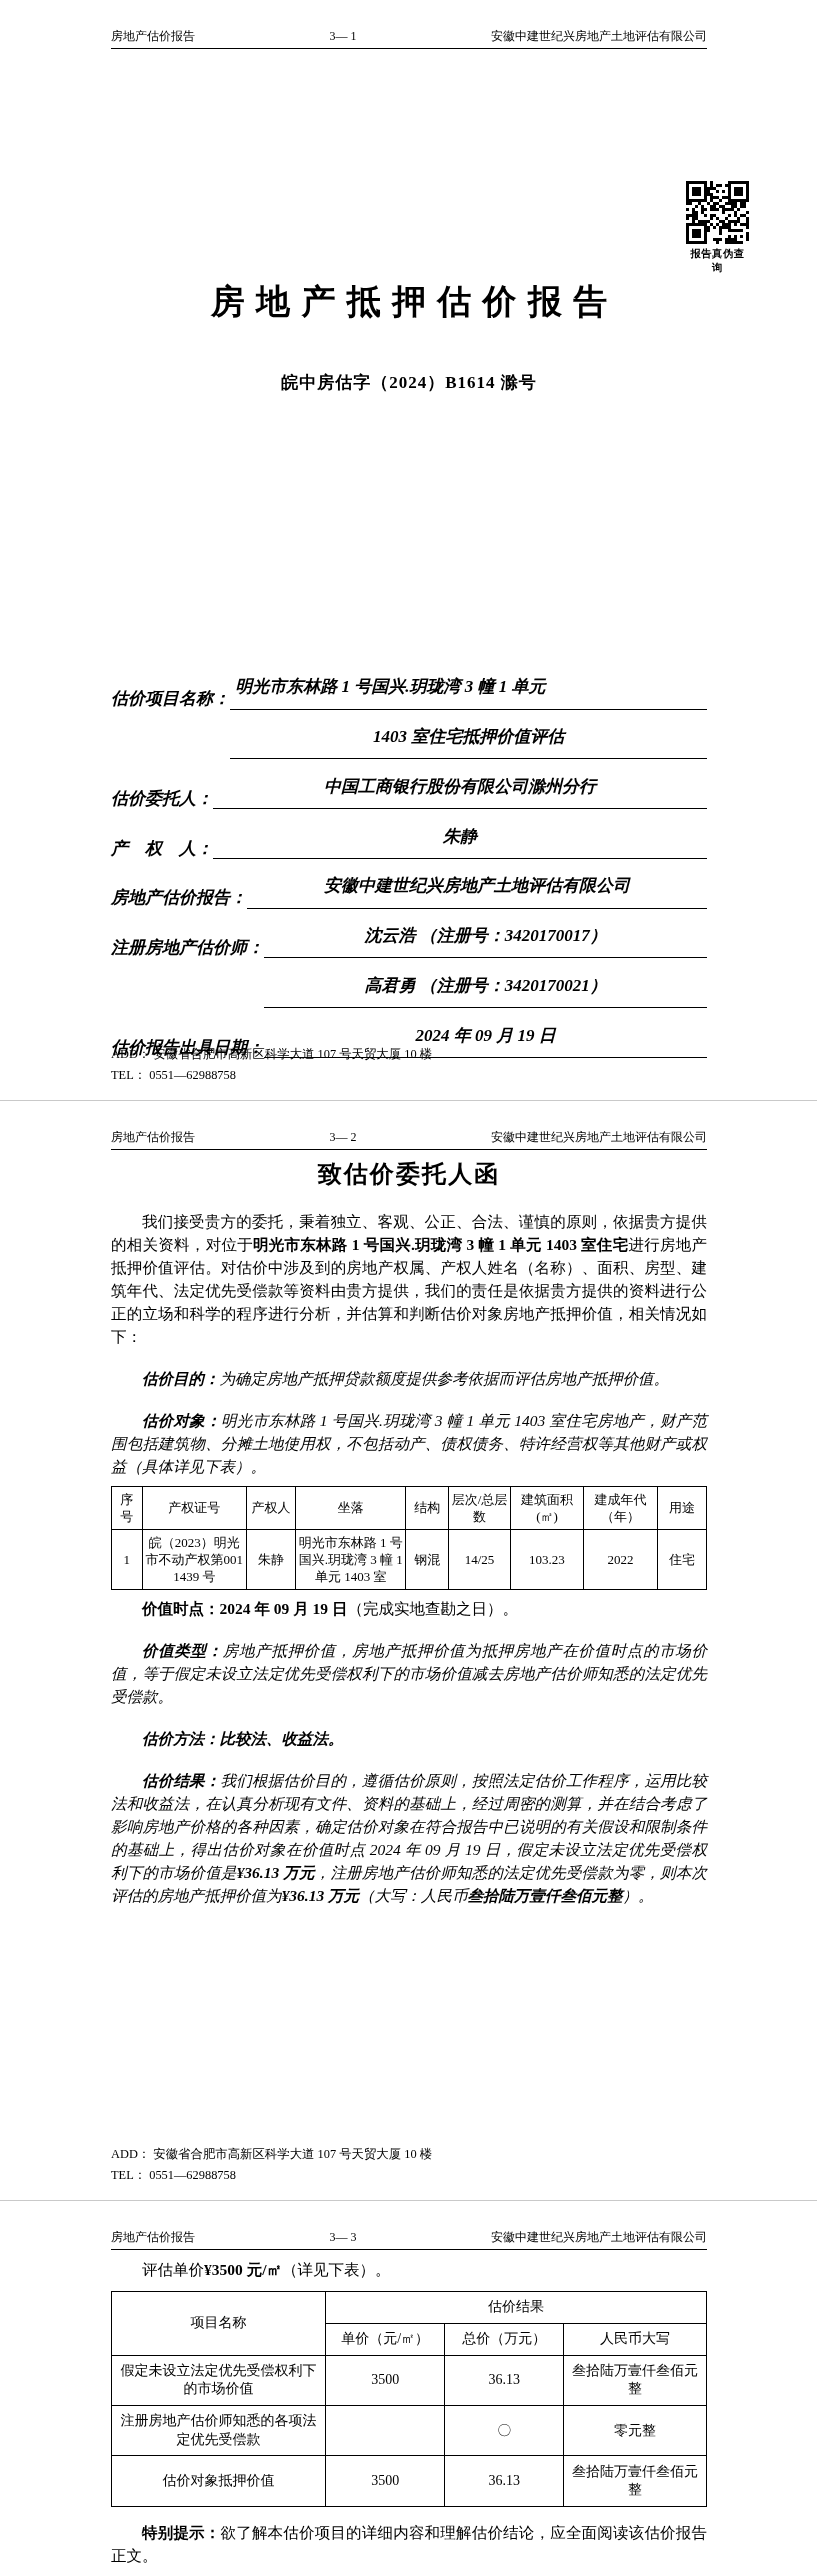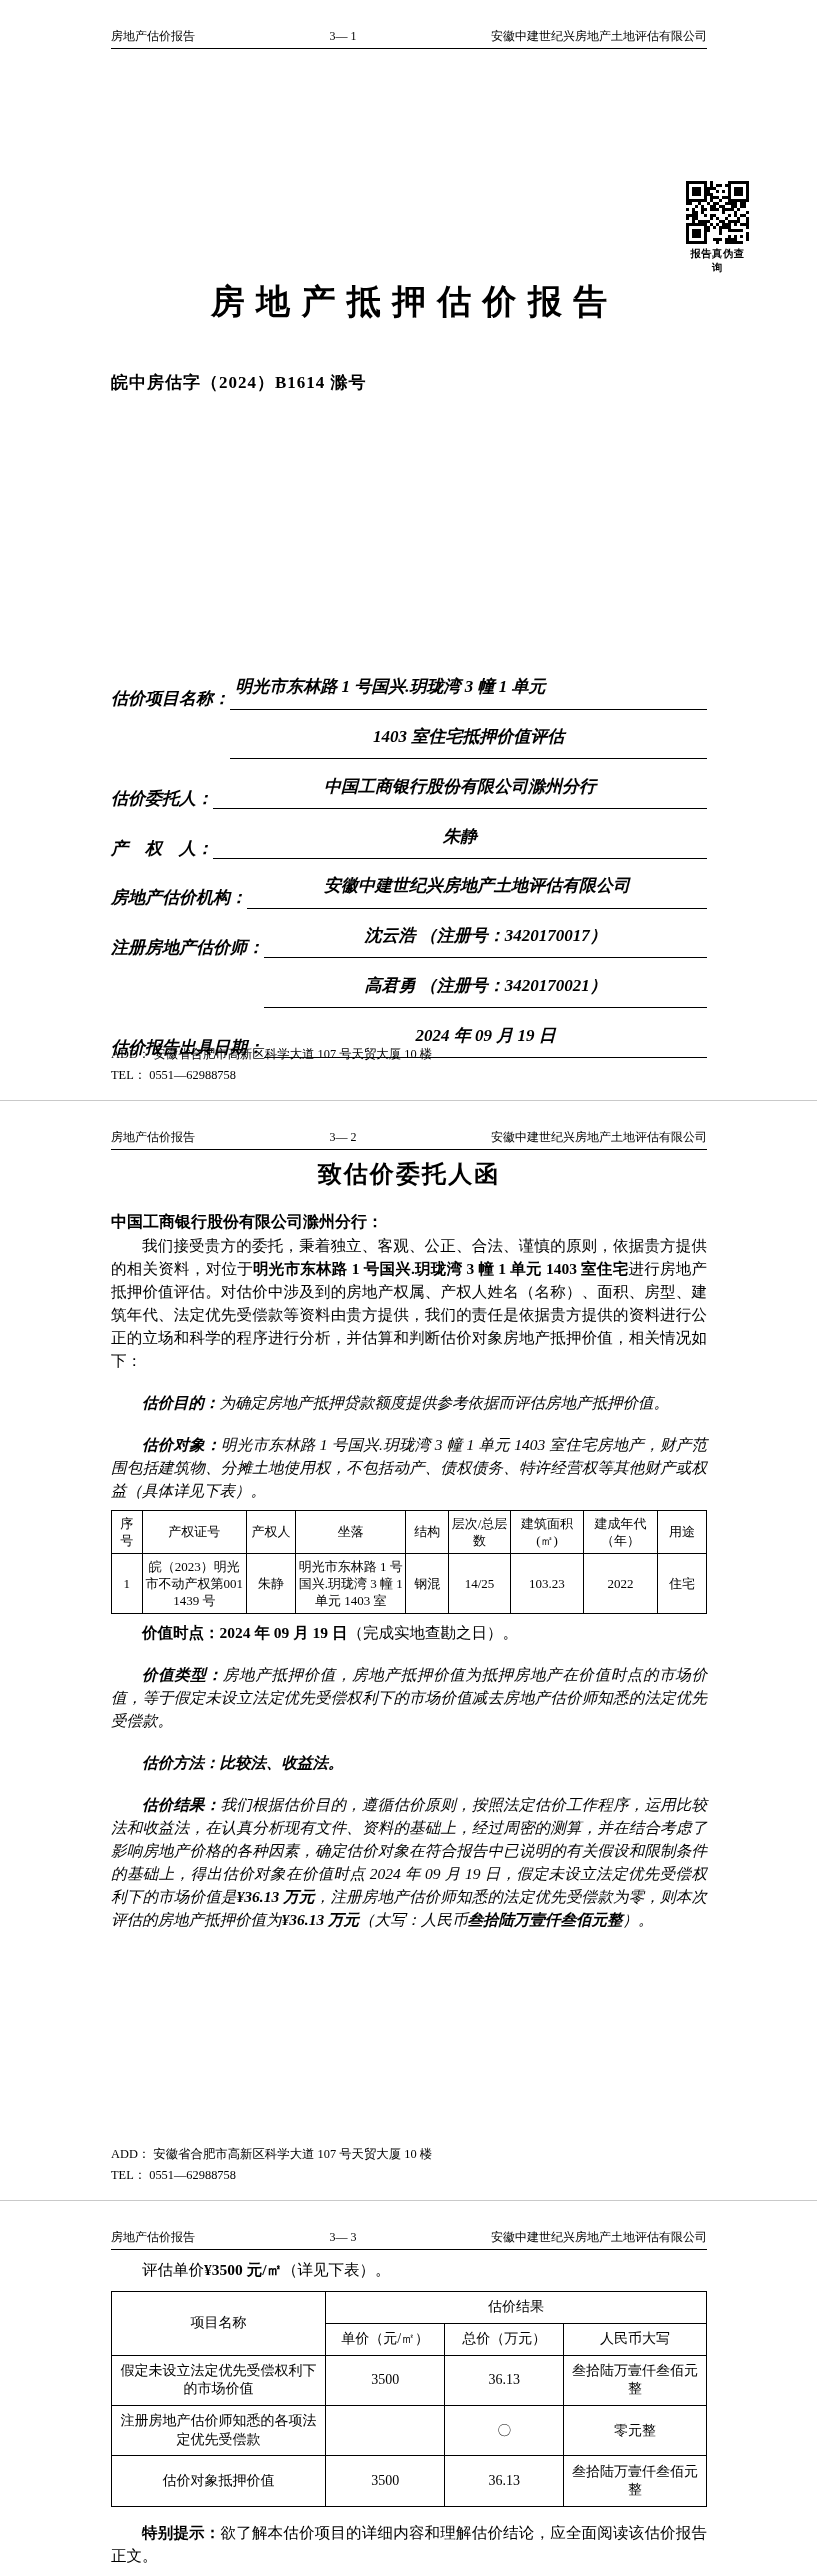--- a/index.html
+++ b/index.html
@@ -34,21 +34,21 @@
   .qr { position:absolute; top:181px; right:69px; width:63px; text-align:center; }
   .qr-box { display:block; width:63px; height:63px; }
   .qr-box svg { width:100%; height:100%; display:block; fill:#000; background:#fff; }
   .qr-cap { font-size:10.3px; font-weight:bold; margin-top:3.1px; letter-spacing:0.5px; }
 
   .cover-title {
     margin:233px 0 0 0; text-align:center;
     font-size:34px; font-weight:bold; letter-spacing:11.3px; text-indent:11.3px;
     line-height:1.2;
   }
-  .cover-no { margin-top:49px; font-size:17px; font-weight:bold; letter-spacing:1px; }
+  .cover-no { margin-top:49px; text-align:center; font-size:17px; font-weight:bold; letter-spacing:1px; }
 
   .info { margin-top:282px; }
   .info-row { display:flex; align-items:flex-end; margin-bottom:16.5px; font-size:17px; font-weight:bold; line-height:1.25;font-style:italic; }
   .info-label { white-space:nowrap; }
   .info-value { flex:1; border-bottom:1px solid #000; text-align:center; padding-bottom:11px; min-height:21px; }
   .info-value.left { text-align:left; text-indent:5.2px; }
   .ghost { visibility:hidden; }
 
   
   .letter-h2 { margin-top:8.2px; text-align:center; font-size:24px; font-weight:bold; letter-spacing:2.1px; }
@@ -339,21 +339,21 @@
       </div>
       <div class="info-row">
         <span class="info-label">估价委托人：</span>
         <span class="info-value">中国工商银行股份有限公司滁州分行</span>
       </div>
       <div class="info-row">
         <span class="info-label">产　权　人：</span>
         <span class="info-value">朱静</span>
       </div>
       <div class="info-row">
-        <span class="info-label">房地产估价机构：</span>
+        <span class="info-label">房地产估价报告：</span>
         <span class="info-value">安徽中建世纪兴房地产土地评估有限公司</span>
       </div>
       <div class="info-row">
         <span class="info-label">注册房地产估价师：</span>
         <span class="info-value">沈云浩 （注册号：3420170017）</span>
       </div>
       <div class="info-row">
         <span class="info-label ghost">注册房地产估价师：</span>
         <span class="info-value">高君勇 （注册号：3420170021）</span>
       </div>
@@ -370,21 +370,20 @@
   </section>
 
   <section class="page">
     <header class="page-hdr">
       <span>房地产估价报告</span>
       <span>3— 2</span>
       <span>安徽中建世纪兴房地产土地评估有限公司</span>
     </header>
 
     <h2 class="letter-h2">致估价委托人函</h2>
-    <div class="addressee">中国工商银行股份有限公司滁州分行：</div>
 
     <p class="bt indent"><span>我们接受贵方的委托，秉着独立、客观、公正、合法、谨慎的原则，依据贵方提供的相关资料，对位于</span><b>明光市东林路 1 号国兴.玥珑湾 3 幢 1 单元 1403 室住宅</b><span>进行房地产抵押价值评估。对估价中涉及到的房地产权属、产权人姓名（名称）、面积、房型、建筑年代、法定优先受偿款等资料由贵方提供，我们的责任是依据贵方提供的资料进行公正的立场和科学的程序进行分析，并估算和判断估价对象房地产抵押价值，相关情况如下：</span></p>
 
     <p class="bt indent mt6"><b>估价目的：</b><span>为确定房地产抵押贷款额度提供参考依据而评估房地产抵押价值。</span></p>
 
     <p class="bt indent mt6"><b>估价对象：</b><span>明光市东林路 1 号国兴.玥珑湾 3 幢 1 单元 1403 室住宅房地产，财产范围包括建筑物、分摊土地使用权，不包括动产、债权债务、特许经营权等其他财产或权益（具体详见下表）。</span></p>
 
     <table class="t1">
       <colgroup>
         <col style="width:5%">

